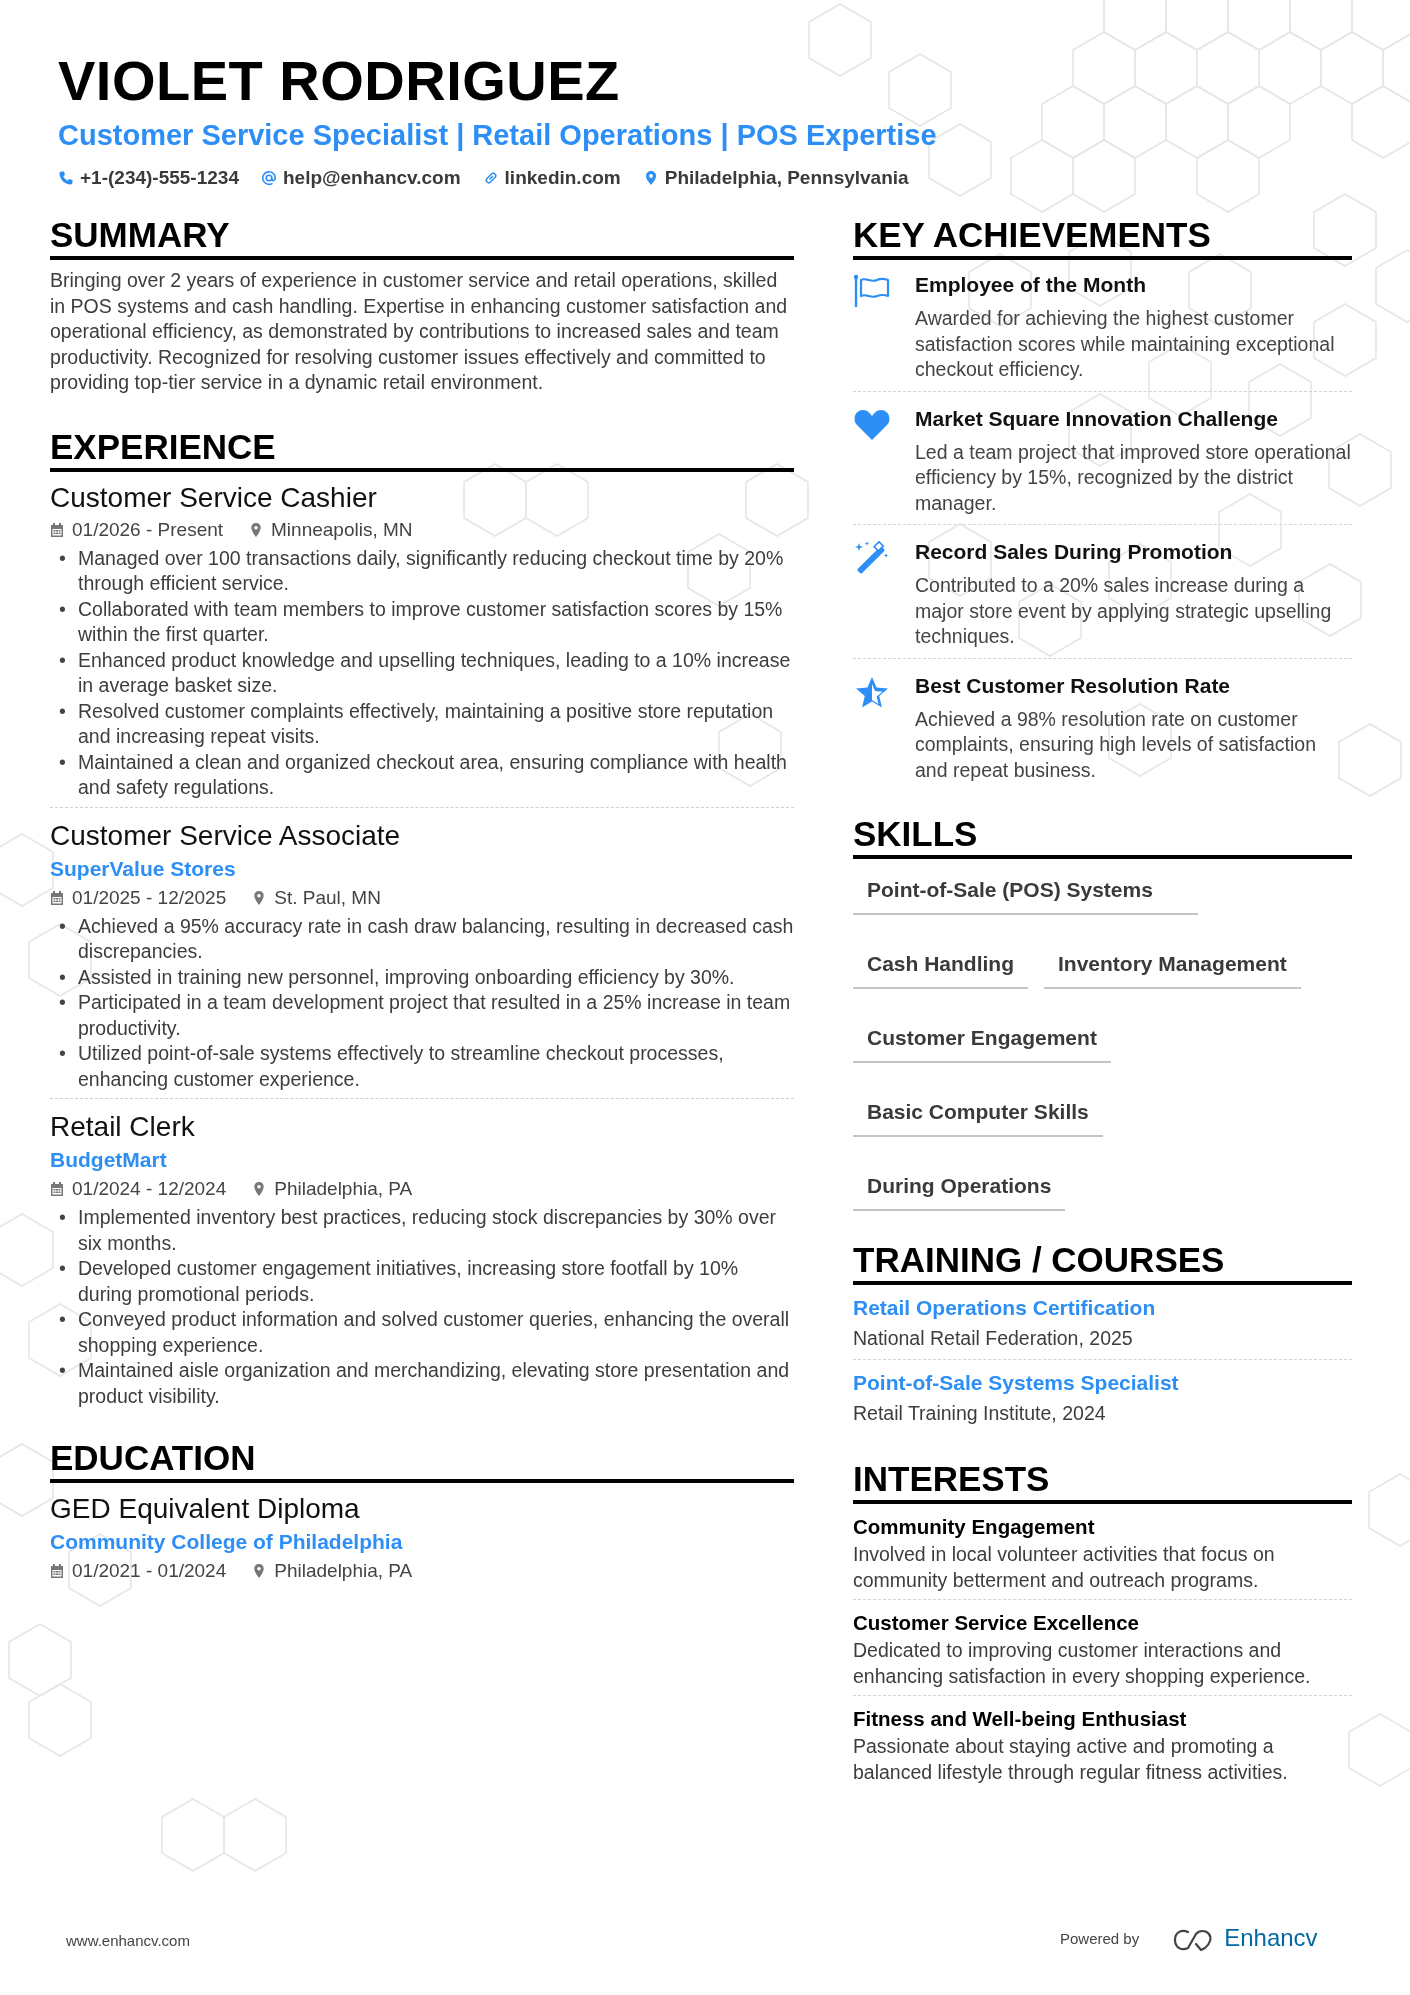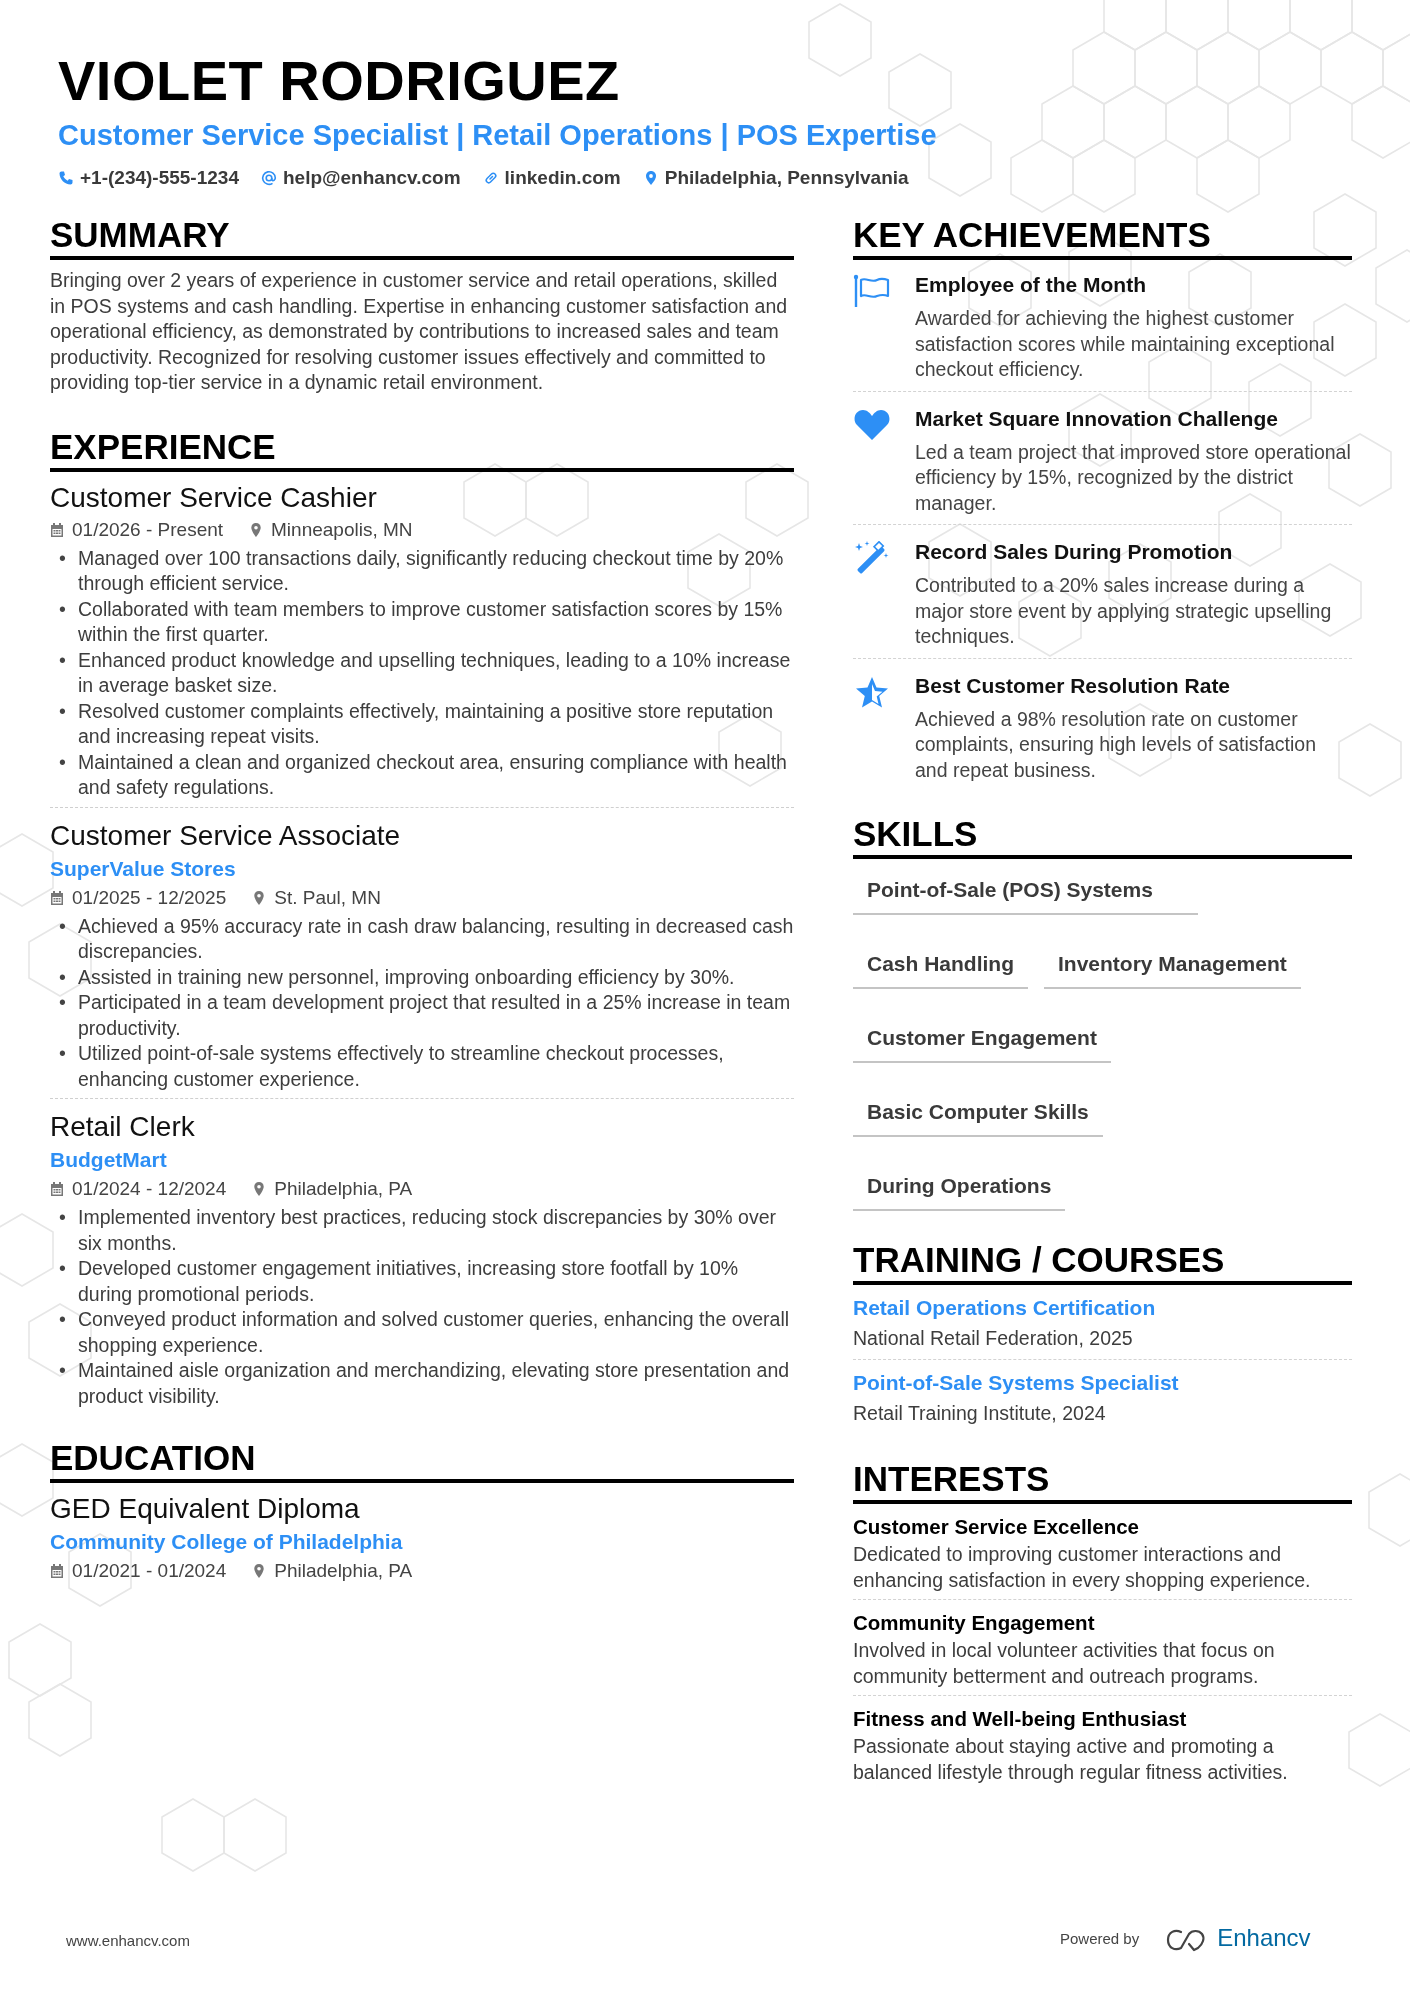--- a/index.html
+++ b/index.html
@@ -46,21 +46,21 @@
   .course { padding-bottom: 6px; margin-bottom: 8px; border-bottom: 1.5px dashed #d3d3d3; }
   .course.last { border-bottom: none; }
   .course-title { font-size: 21px; font-weight: 700; color: #2d8ff5; line-height: 30px; }
   .course-org { font-size: 19.5px; color: #3d3d3d; line-height: 30px; }
 
   .interest { padding-bottom: 6px; margin-bottom: 8px; border-bottom: 1.5px dashed #d3d3d3; }
   .interest.last { border-bottom: none; }
   .int-title { font-size: 20.5px; font-weight: 700; color: #000; line-height: 30px; }
 
   .footer-left { position: absolute; left: 66px; top: 1932px; font-size: 15px; color: #444; }
-  .footer-right { position: absolute; left: 1060px; top: 1924px; display: flex; align-items: center; gap: 26px; font-size: 15px; color: #444; }
+  .footer-right { position: absolute; left: 1060px; top: 1924px; display: flex; align-items: center; gap: 33px; font-size: 15px; color: #444; }
   .brand { display: flex; align-items: flex-end; gap: 8px; font-size: 24px; color: #0369a1; }
 </style>
 </head>
 <body>
 
 <svg class="hexbg" viewBox="0 0 1410 1995" xmlns="http://www.w3.org/2000/svg">
   <defs>
     <path id="hx" d="M0,-36 L31,-18 L31,18 L0,36 L-31,18 L-31,-18 Z" fill="none" stroke="#e6e6e6" stroke-width="1.6"></path>
   </defs>
   <g>
@@ -392,26 +392,26 @@
       </div>
       <div class="course last">
         <div class="course-title">Point-of-Sale Systems Specialist</div>
         <div class="course-org">Retail Training Institute, 2024</div>
       </div>
     </div>
 
     <div class="section" style="margin-top:24px;">
       <div class="sec-title">INTERESTS</div>
       <div class="interest">
+        <div class="int-title">Community Engagement</div>
+        <div class="body-text">Involved in local volunteer activities that focus on community betterment and outreach programs.</div>
+      </div>
+      <div class="interest">
         <div class="int-title">Customer Service Excellence</div>
         <div class="body-text">Dedicated to improving customer interactions and enhancing satisfaction in every shopping experience.</div>
-      </div>
-      <div class="interest">
-        <div class="int-title">Community Engagement</div>
-        <div class="body-text">Involved in local volunteer activities that focus on community betterment and outreach programs.</div>
       </div>
       <div class="interest last">
         <div class="int-title">Fitness and Well-being Enthusiast</div>
         <div class="body-text">Passionate about staying active and promoting a balanced lifestyle through regular fitness activities.</div>
       </div>
     </div>
   </div>
 
   <div class="footer-left">www.enhancv.com</div>
   <div class="footer-right">

